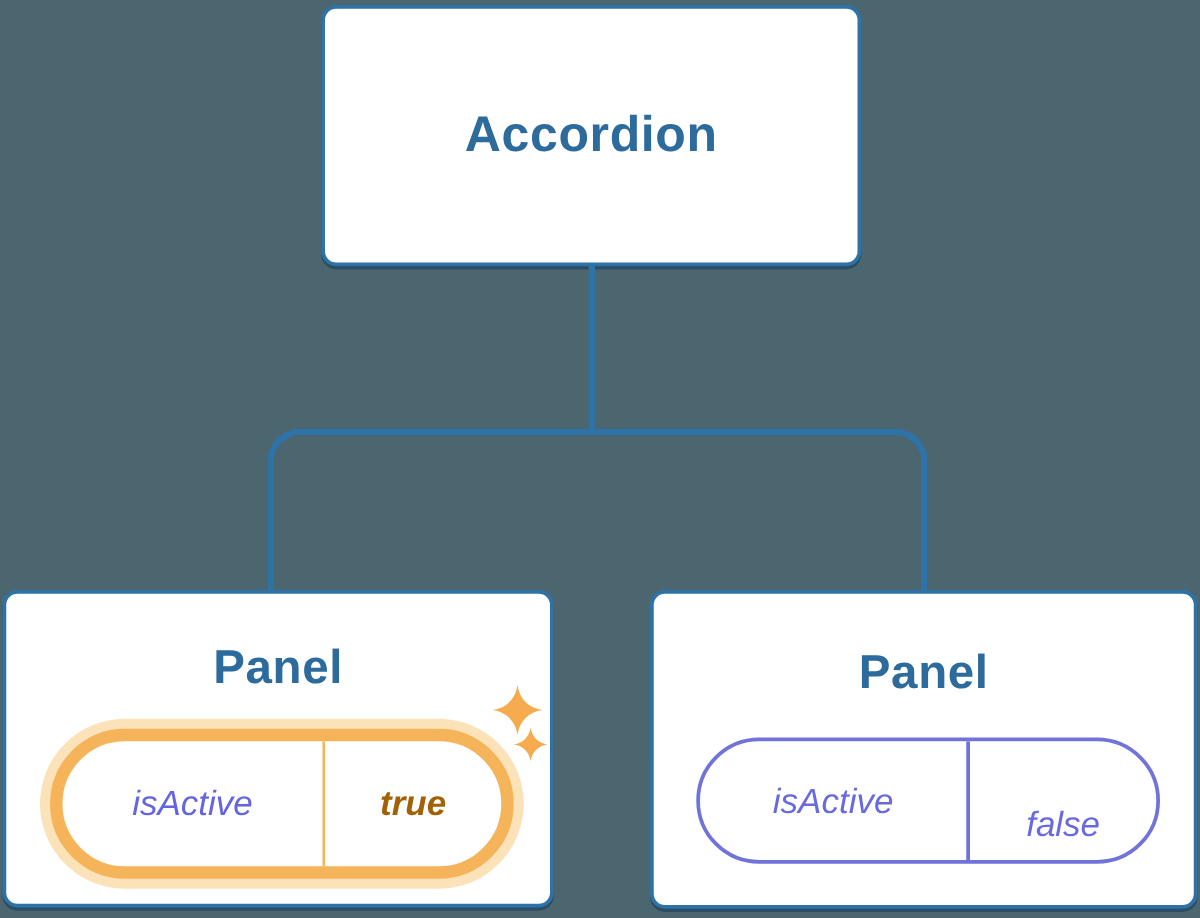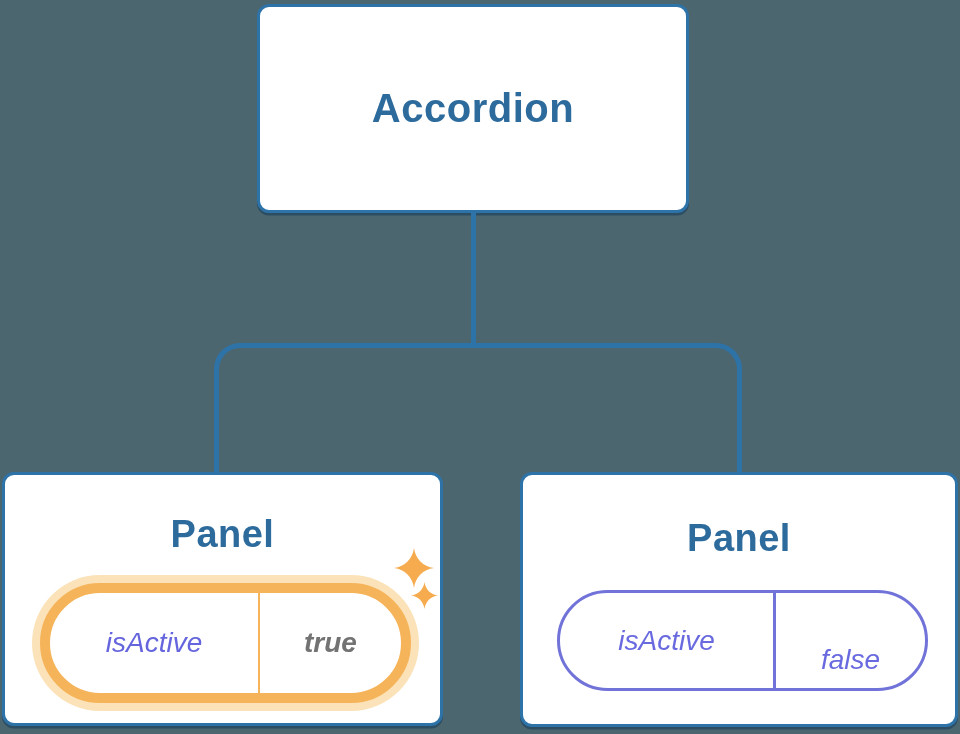--- a/index.html
+++ b/index.html
@@ -88,21 +88,21 @@
     border-radius: 60px;
     box-shadow: 0 0 0 8px #fbe2b8;
   }
   #active-pill .pill-name {
     width: 208px;
     border-right: 2px solid #f6b45a;
     color: #6565de;
   }
   #active-pill .pill-value {
     flex: 1;
-    color: #737373;
+    color: #a16207;
     font-weight: 700;
   }
 
   
   #inactive-pill {
     left: 34px; top: 115px;
     width: 371px; height: 101px;
     border: 3px solid #7173d9;
     border-radius: 52px;
   }

